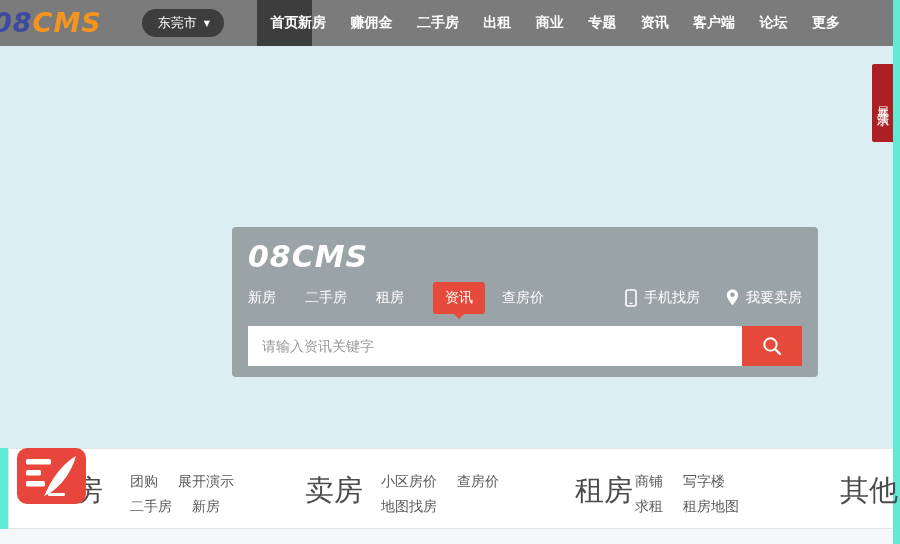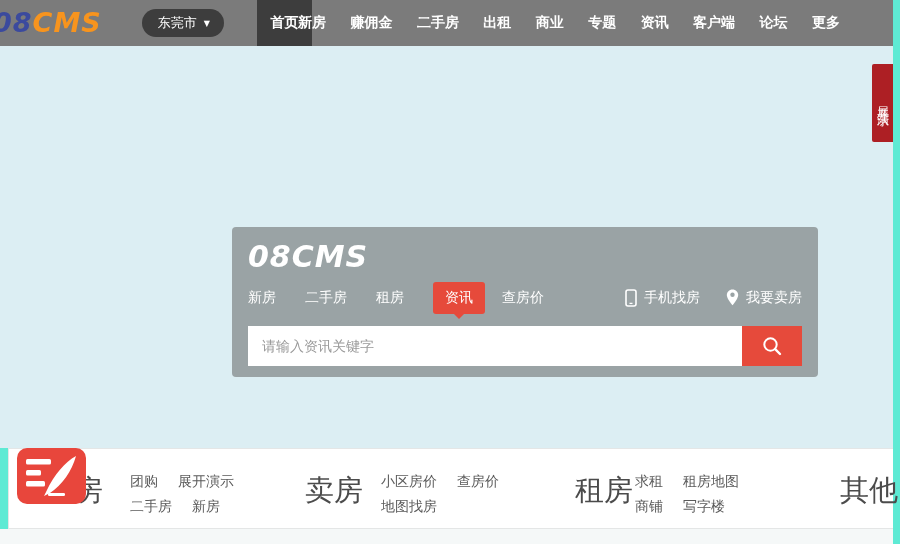--- a/index.html
+++ b/index.html
@@ -181,27 +181,27 @@
         <span class="q-link">查房价</span>
       </div>
       <div class="link-row">
         <span class="q-link">地图找房</span>
       </div>
     </div>
 
     <div class="cat-title t-rent">租房</div>
     <div class="link-col c-rent">
       <div class="link-row">
+        <span class="q-link">商铺</span>
+        <span class="q-link">写字楼</span>
+      </div>
+      <div class="link-row">
         <span class="q-link">求租</span>
         <span class="q-link">租房地图</span>
       </div>
-      <div class="link-row">
-        <span class="q-link">商铺</span>
-        <span class="q-link">写字楼</span>
-      </div>
     </div>
 
     <div class="cat-title t-other">其他</div>
   </div>
 
   <div class="bottom-band"></div>
 
 </div>
 
 </body></html>

